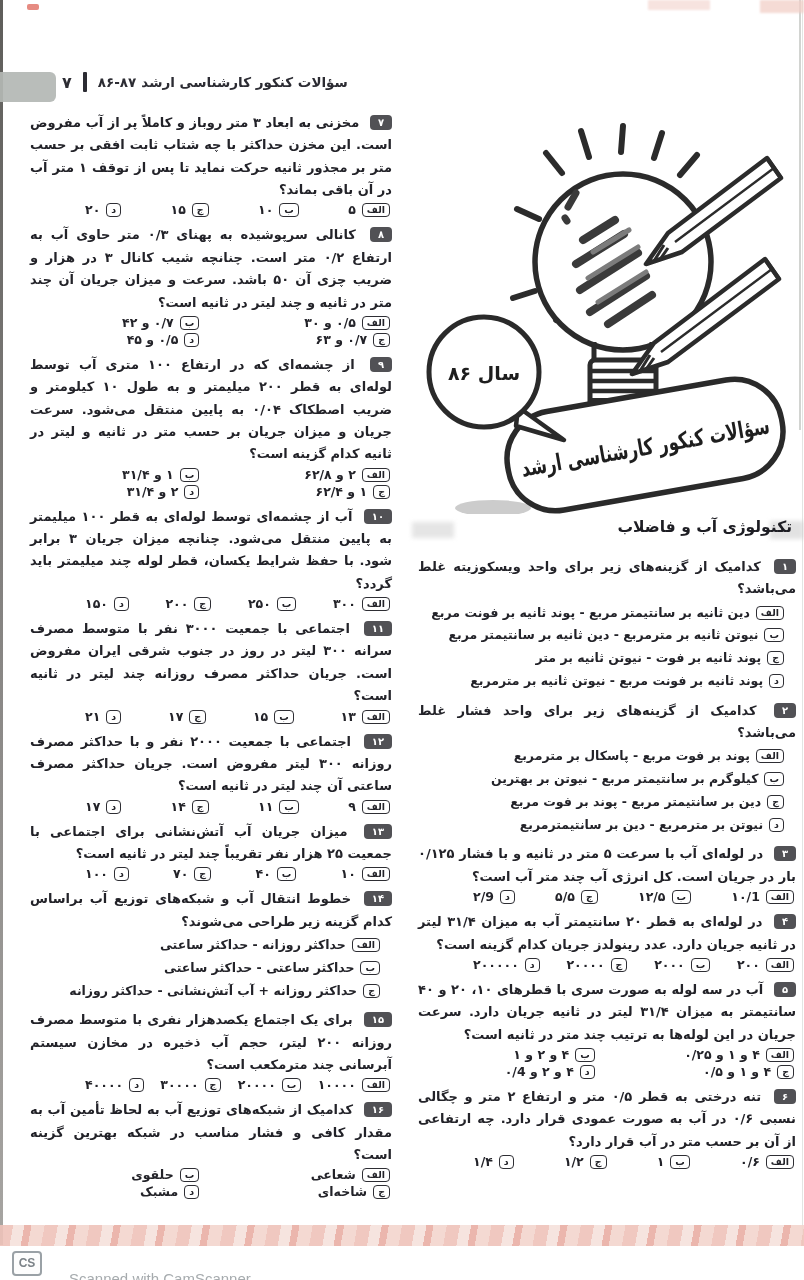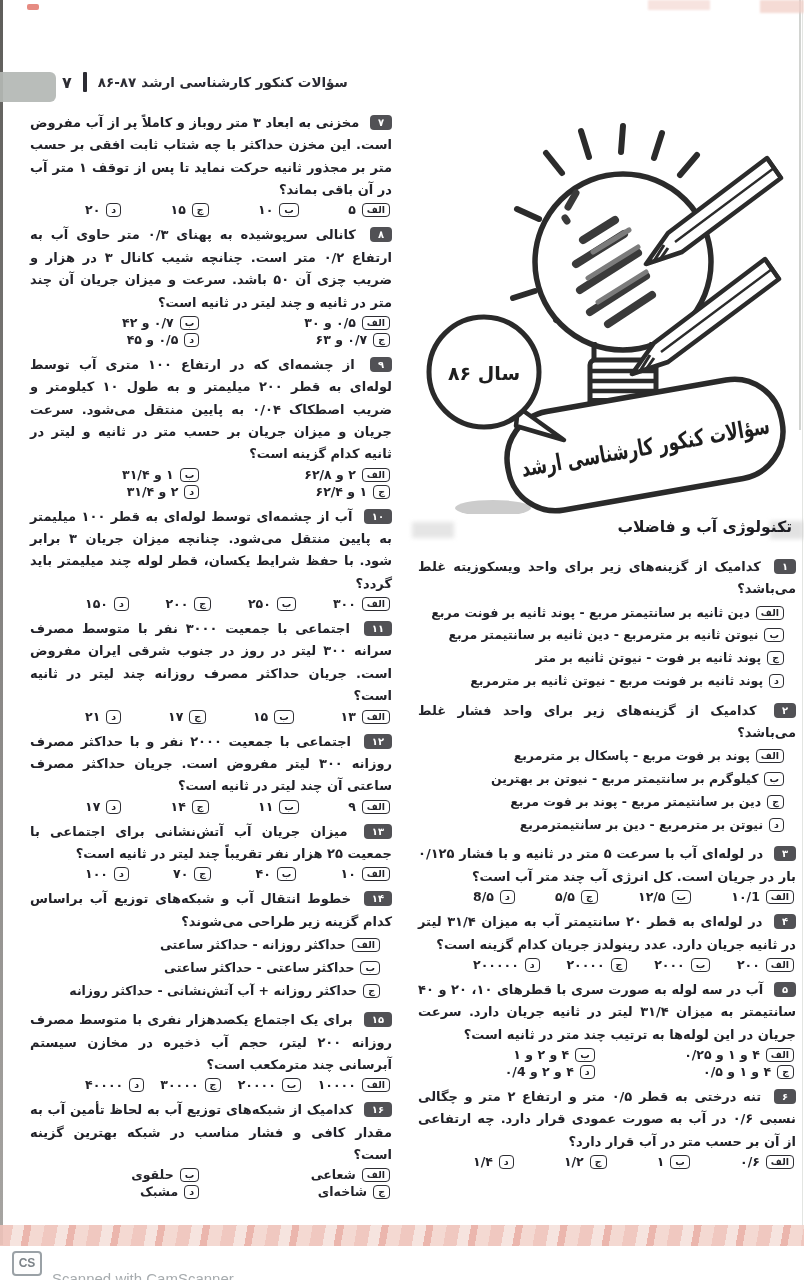--- a/index.html
+++ b/index.html
@@ -58,21 +58,21 @@
   .opts.inline4{display:flex;justify-content:space-between;margin-left:55px;padding-right:2px;}
   .opts.pairs{display:grid;grid-template-columns:53% 47%;row-gap:2px;padding-right:2px;}
   .opts.stack .opt{display:block;padding-right:12px;line-height:1.82;}
 
   
   .scan-strip{position:absolute;left:0;right:0;bottom:34px;height:21px;opacity:.9;
     background:
       repeating-linear-gradient(100deg,#efc3ba 0 13px,#f6e2dc 13px 24px,#e9afa5 24px 31px,#f3d5ce 31px 44px);
     filter:blur(.6px);}
   .scan-bar{position:absolute;left:0;right:0;bottom:0;height:34px;background:#fff;
-    display:flex;align-items:center;gap:10px;padding-left:12px;direction:ltr;}
+    display:flex;align-items:center;gap:27px;padding-left:12px;direction:ltr;}
   .cs-badge{width:26px;height:21px;border:2px solid #9aa1a6;border-radius:4px;color:#7c8388;
     font-weight:bold;font-size:12px;display:flex;align-items:center;justify-content:center;
     background:#fdfdfd;font-family:"Liberation Sans",sans-serif;}
   .scan-text{color:#a6abae;font-size:15px;font-family:"Liberation Sans",sans-serif;margin-top:30px;}
 </style>
 </head>
 <body>
 
 <div class="page">
 
@@ -181,21 +181,21 @@
               <span class="opt"><span class="opt-badge">ج</span><span>دین بر سانتیمتر مربع - پوند بر فوت مربع</span></span>
               <span class="opt"><span class="opt-badge">د</span><span>نیوتن بر مترمربع - دین بر سانتیمترمربع</span></span>
             </div>
           </div>
           <div class="qblock">
             <div class="qtext"><span class="qnum">۳</span><span> در لوله‌ای آب با سرعت ۵ متر در ثانیه و با فشار ۰/۱۲۵ بار در جریان است. کل انرژی آب چند متر آب است؟</span></div>
             <div class="opts inline4">
               <span class="opt"><span class="opt-badge">الف</span><span>۱۰/1</span></span>
               <span class="opt"><span class="opt-badge">ب</span><span>۱۲/۵</span></span>
               <span class="opt"><span class="opt-badge">ج</span><span>۵/۵</span></span>
-              <span class="opt"><span class="opt-badge">د</span><span>8/۵</span></span>
+              <span class="opt"><span class="opt-badge">د</span><span>۲/9</span></span>
             </div>
           </div>
           <div class="qblock">
             <div class="qtext"><span class="qnum">۴</span><span> در لوله‌ای به قطر ۲۰ سانتیمتر آب به میزان ۳۱/۴ لیتر در ثانیه جریان دارد. عدد رینولدز جریان کدام گزینه است؟</span></div>
             <div class="opts inline4">
               <span class="opt"><span class="opt-badge">الف</span><span>۲۰۰</span></span>
               <span class="opt"><span class="opt-badge">ب</span><span>۲۰۰۰</span></span>
               <span class="opt"><span class="opt-badge">ج</span><span>۲۰۰۰۰</span></span>
               <span class="opt"><span class="opt-badge">د</span><span>۲۰۰۰۰۰</span></span>
             </div>

